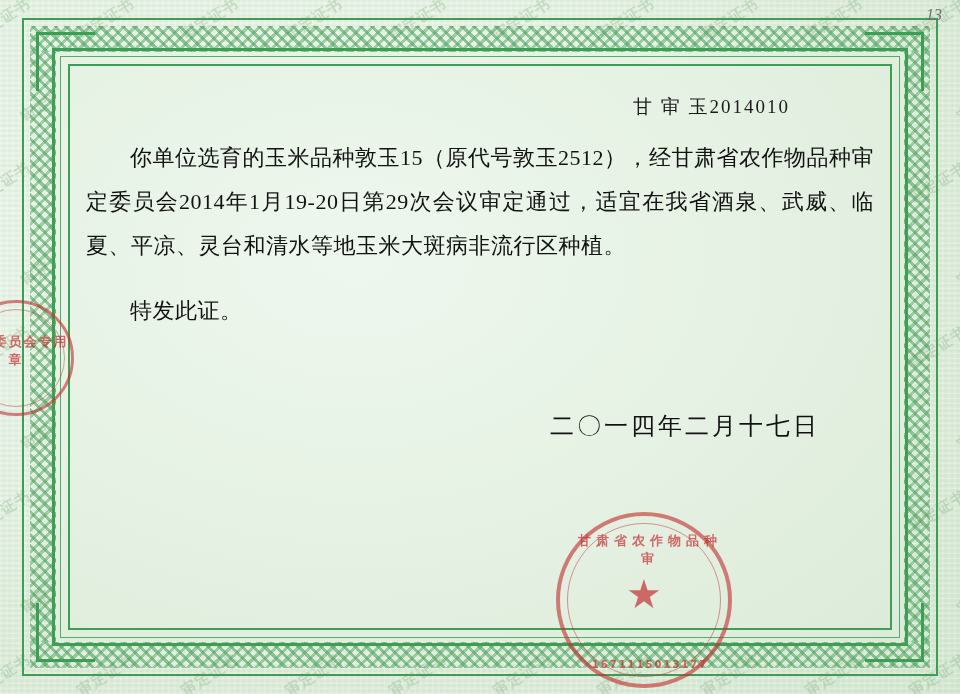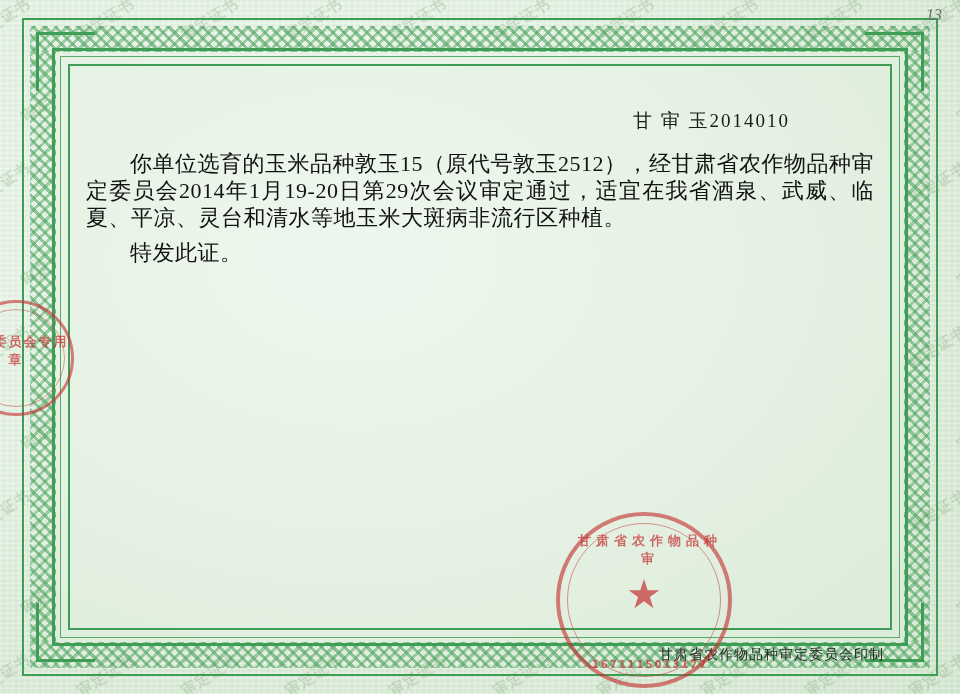--- a/index.html
+++ b/index.html
@@ -114,45 +114,45 @@
     font-size: 44px;
     letter-spacing: 4px;
     color: #141414;
     margin-top: 18px;
   }
   .doc-number {
     text-align: right;
     font-size: 19px;
     letter-spacing: 2px;
     color: #1b1b1b;
-    margin-top: 28px;
+    margin-top: 14px;
     padding-right: 84px;
   }
   .addressee {
     font-size: 23px;
     color: #121212;
     margin-top: 44px;
     letter-spacing: 1px;
   }
   .body-text {
     font-size: 22px;
-    line-height: 27px;
+    line-height: 44px;
     color: #121212;
     margin-top: 16px;
     text-align: justify;
     letter-spacing: 0.5px;
   }
   .body-text p {
     margin: 0;
     text-indent: 2em;
   }
   .body-closing {
     font-size: 22px;
     color: #121212;
-    margin-top: 7px;
+    margin-top: 28px;
     text-indent: 2em;
     letter-spacing: 0.5px;
   }
   .date-line {
     margin-top: 84px;
     text-align: right;
     font-size: 24px;
     letter-spacing: 3px;
     color: #121212;
     padding-right: 54px;
@@ -361,21 +361,21 @@
   <div class="corner br"></div>
 
   <div class="page-mark">13</div>
 
   <div class="content">
     <div class="doc-number">甘 审 玉2014010</div>
     <div class="body-text">
       <p>你单位选育的玉米品种敦玉15（原代号敦玉2512），经甘肃省农作物品种审定委员会2014年1月19-20日第29次会议审定通过，适宜在我省酒泉、武威、临夏、平凉、灵台和清水等地玉米大斑病非流行区种植。</p>
     </div>
     <div class="body-closing">特发此证。</div>
-    <div class="issuer-line">甘肃省农作物品种审定委员会印制</div>
+    <div class="date-line">二〇一四年二月十七日</div>
   </div>
 
   <div class="seal seal-main">
     <div class="ring2"></div>
     <div class="seal-arc-top">甘肃省农作物品种审</div>
     <div class="seal-star">★</div>
     <div class="seal-arc-bottom">1671115013177</div>
   </div>
 
   <div class="seal seal-left">

